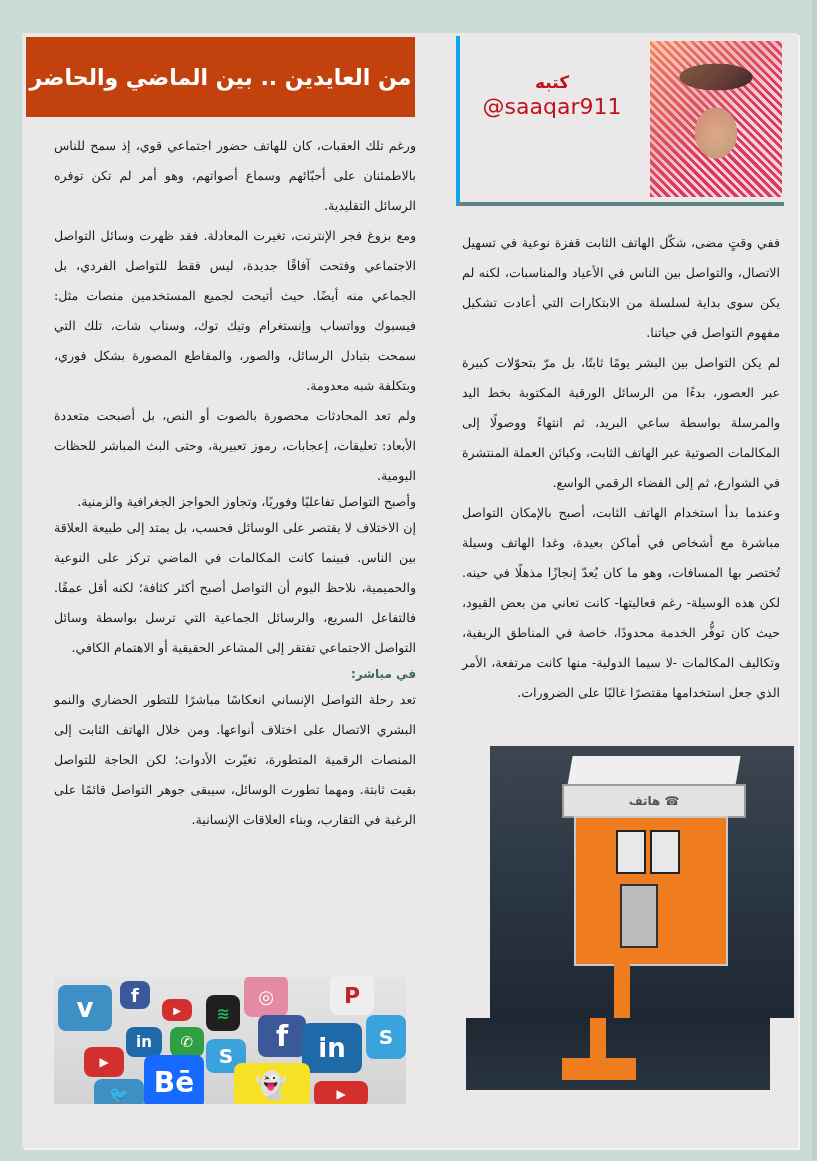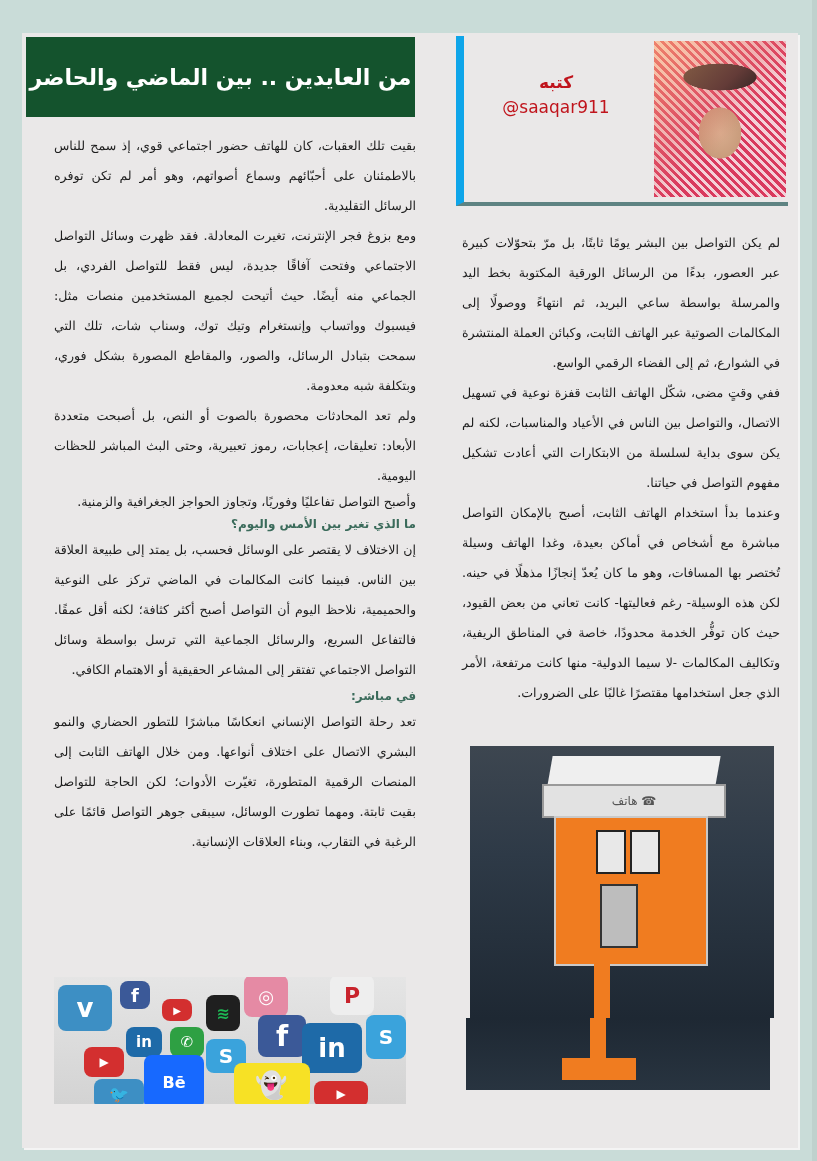--- a/index.html
+++ b/index.html
@@ -10,31 +10,31 @@
     position: relative;
   }
   .page {
     position: absolute; left: 22px; top: 33px; width: 776px; height: 1115px;
     background: #eae8e8;
     box-shadow: 2px 2px 0 #f4f4f4;
   }
   
   .title-banner {
     position: absolute; left: 26px; top: 37px; width: 389px; height: 80px;
-    background: #14532d;
+    background: #c2410c;
     display: flex; align-items: center; justify-content: center;
   }
   .title-banner h1 {
     margin: 0; color: #ffffff; font-size: 22px; font-weight: bold;
     font-family: "DejaVu Sans", sans-serif; direction: rtl;
   }
   
   .author-box {
     position: absolute; left: 456px; top: 36px; width: 324px; height: 166px;
-    border-left: 8px solid #0ea5e9; border-bottom: 4px solid #5e8382;
+    border-left: 4px solid #0ea5e9; border-bottom: 4px solid #5e8382;
     background: #eae8e8;
   }
   .author-photo {
     position: absolute; right: 2px; top: 5px; width: 132px; height: 156px;
     background:
       radial-gradient(ellipse 30px 36px at 66px 92px, #d9ad8e 0%, #c99c7c 70%, transparent 72%),
       radial-gradient(ellipse 60px 22px at 66px 36px, #1e1b1b 0%, #1e1b1b 60%, transparent 62%),
       repeating-linear-gradient(45deg, #d93a5e 0 3px, #f4d0d8 3px 6px);
     overflow: hidden;
   }
@@ -44,40 +44,41 @@
   }
   .author-info {
     position: absolute; left: 0; right: 140px; top: 34px;
     text-align: center; direction: rtl;
   }
   .author-info .label, .author-info .name {
     color: #c0141c; font-weight: bold; font-family: "DejaVu Sans", sans-serif;
     font-size: 17px; line-height: 24px; display: block;
   }
   .author-info .handle {
-    color: #c0141c; font-size: 17px; line-height: 26px; display: block;
+    color: #c0141c; font-size: 22px; line-height: 26px; display: block;
     font-family: "DejaVu Sans", sans-serif; direction: ltr;
   }
   
   .col {
     position: absolute; direction: rtl; text-align: justify;
     color: #1d1d1d; font-size: 12.6px; line-height: 30px;
   }
   .col p { margin: 0; text-align-last: right; }
   .col .sub-heading {
     color: #3b6b5b; font-weight: bold; font-family: "DejaVu Sans", sans-serif;
     font-size: 12px; line-height: 22px; margin: 0;
   }
   .col-left { left: 54px; top: 131px; width: 362px; }
   .col-right { left: 462px; top: 228px; width: 318px; }
   
   .phone-img {
-    position: absolute; left: 470px; top: 746px; width: 304px; height: 272px;
+    position: absolute; left: 490px; top: 746px; width: 304px; height: 272px;
     background: linear-gradient(180deg, #3d4650 0%, #2e3a47 40%, #1e2833 100%);
     overflow: hidden;
+    font-weight: bold;
   }
   .phone-img-lower {
     position: absolute; left: 466px; top: 1018px; width: 304px; height: 72px;
     background: linear-gradient(180deg, #1e2833 0%, #283440 100%);
   }
   .booth-roof {
     position: absolute; left: 80px; top: 10px; width: 168px; height: 30px;
     background: #efefef; transform: skewX(-10deg);
   }
   .booth-sign {
@@ -122,22 +123,22 @@
   <div class="author-info">
     <span class="label">كتبه</span>
     <span class="handle">@saaqar911</span>
   </div>
   <div class="author-photo">
     <div class="bg"></div>
   </div>
 </div>
 
 <div class="col col-right">
+  <p>ففي وقتٍ مضى، شكّل الهاتف الثابت قفزة نوعية في تسهيل الاتصال، والتواصل بين الناس في الأعياد والمناسبات، لكنه لم يكن سوى بداية لسلسلة من الابتكارات التي أعادت تشكيل مفهوم التواصل في حياتنا.</p>
   <p>لم يكن التواصل بين البشر يومًا ثابتًا، بل مرّ بتحوّلات كبيرة عبر العصور، بدءًا من الرسائل الورقية المكتوبة بخط اليد والمرسلة بواسطة ساعي البريد، ثم انتهاءً ووصولًا إلى المكالمات الصوتية عبر الهاتف الثابت، وكبائن العملة المنتشرة في الشوارع، ثم إلى الفضاء الرقمي الواسع.</p>
-  <p>ففي وقتٍ مضى، شكّل الهاتف الثابت قفزة نوعية في تسهيل الاتصال، والتواصل بين الناس في الأعياد والمناسبات، لكنه لم يكن سوى بداية لسلسلة من الابتكارات التي أعادت تشكيل مفهوم التواصل في حياتنا.</p>
   <p>وعندما بدأ استخدام الهاتف الثابت، أصبح بالإمكان التواصل مباشرة مع أشخاص في أماكن بعيدة، وغدا الهاتف وسيلة تُختصر بها المسافات، وهو ما كان يُعدّ إنجازًا مذهلًا في حينه. لكن هذه الوسيلة- رغم فعاليتها- كانت تعاني من بعض القيود، حيث كان توفُّر الخدمة محدودًا، خاصة في المناطق الريفية، وتكاليف المكالمات -لا سيما الدولية- منها كانت مرتفعة، الأمر الذي جعل استخدامها مقتصرًا غالبًا على الضرورات.</p>
 </div>
 
 <div class="phone-img">
   <div class="booth-roof"></div>
   <div class="booth-sign">
     <span>☎ </span><span>هاتف</span>
   </div>
   <div class="booth-body">
     <div class="booth-card" style="left:40px"></div>
@@ -145,41 +146,40 @@
     <div class="booth-phone"></div>
   </div>
   <div class="booth-pole"></div>
 </div>
 <div class="phone-img-lower">
   <div style="position:absolute;left:124px;top:0;width:16px;height:40px;background:#f07c20"></div>
   <div style="position:absolute;left:96px;top:40px;width:74px;height:22px;background:#f07c20"></div>
 </div>
 
 <div class="col col-left">
-  <p>بقيت تلك العقبات، كان للهاتف حضور اجتماعي قوي، إذ سمح للناس بالاطمئنان على أحبّائهم وسماع أصواتهم، وهو أمر لم تكن توفره الرسائل التقليدية.</p>
+  <p>ورغم تلك العقبات، كان للهاتف حضور اجتماعي قوي، إذ سمح للناس بالاطمئنان على أحبّائهم وسماع أصواتهم، وهو أمر لم تكن توفره الرسائل التقليدية.</p>
   <p>ومع بزوغ فجر الإنترنت، تغيرت المعادلة. فقد ظهرت وسائل التواصل الاجتماعي وفتحت آفاقًا جديدة، ليس فقط للتواصل الفردي، بل الجماعي منه أيضًا. حيث أتيحت لجميع المستخدمين منصات مثل: فيسبوك وواتساب وإنستغرام وتيك توك، وسناب شات، تلك التي سمحت بتبادل الرسائل، والصور، والمقاطع المصورة بشكل فوري، وبتكلفة شبه معدومة.</p>
   <p>ولم تعد المحادثات محصورة بالصوت أو النص، بل أصبحت متعددة الأبعاد: تعليقات، إعجابات، رموز تعبيرية، وحتى البث المباشر للحظات اليومية.</p>
   <p style="line-height:22px">وأصبح التواصل تفاعليًا وفوريًا، وتجاوز الحواجز الجغرافية والزمنية.</p>
-  <h3 class="sub-heading">ما الذي تغير بين الأمس واليوم؟</h3>
   <p>إن الاختلاف لا يقتصر على الوسائل فحسب، بل يمتد إلى طبيعة العلاقة بين الناس. فبينما كانت المكالمات في الماضي تركز على النوعية والحميمية، نلاحظ اليوم أن التواصل أصبح أكثر كثافة؛ لكنه أقل عمقًا. فالتفاعل السريع، والرسائل الجماعية التي ترسل بواسطة وسائل التواصل الاجتماعي تفتقر إلى المشاعر الحقيقية أو الاهتمام الكافي.</p>
   <h3 class="sub-heading">في مباشر:</h3>
   <p>تعد رحلة التواصل الإنساني انعكاسًا مباشرًا للتطور الحضاري والنمو البشري الاتصال على اختلاف أنواعها. ومن خلال الهاتف الثابت إلى المنصات الرقمية المتطورة، تغيّرت الأدوات؛ لكن الحاجة للتواصل بقيت ثابتة. ومهما تطورت الوسائل، سيبقى جوهر التواصل قائمًا على الرغبة في التقارب، وبناء العلاقات الإنسانية.</p>
 </div>
 
 <div class="social-img">
   <div class="soc" style="left:4px;top:8px;width:54px;height:46px;background:#3d8fc4;font-size:26px">v</div>
   <div class="soc" style="left:66px;top:4px;width:30px;height:28px;background:#3b5998;font-size:18px">f</div>
   <div class="soc" style="left:108px;top:22px;width:30px;height:22px;background:#d32f2f;font-size:10px">▶</div>
   <div class="soc" style="left:152px;top:18px;width:34px;height:36px;background:#1f1f1f;color:#1db954;font-size:16px">≋</div>
   <div class="soc" style="left:190px;top:-2px;width:44px;height:42px;background:#e58aa4;font-size:18px">◎</div>
   <div class="soc" style="left:276px;top:-2px;width:44px;height:40px;background:#eee;color:#c8232c;font-size:22px">P</div>
   <div class="soc" style="left:72px;top:50px;width:36px;height:30px;background:#1e6aa8;font-size:15px">in</div>
   <div class="soc" style="left:116px;top:50px;width:34px;height:30px;background:#2ea043;font-size:15px">✆</div>
   <div class="soc" style="left:152px;top:62px;width:40px;height:34px;background:#3aa3dc;font-size:20px">S</div>
   <div class="soc" style="left:204px;top:38px;width:48px;height:42px;background:#3b5998;font-size:28px">f</div>
   <div class="soc" style="left:248px;top:46px;width:60px;height:50px;background:#1e6aa8;font-size:26px">in</div>
   <div class="soc" style="left:312px;top:38px;width:40px;height:44px;background:#3aa3dc;font-size:20px">S</div>
   <div class="soc" style="left:30px;top:70px;width:40px;height:30px;background:#d32f2f;font-size:12px">▶</div>
-  <div class="soc" style="left:90px;top:78px;width:60px;height:54px;background:#1769ff;font-size:16px">Bē</div>
+  <div class="soc" style="left:90px;top:78px;width:60px;height:54px;background:#1769ff;font-size:28px">Bē</div>
   <div class="soc" style="left:180px;top:86px;width:76px;height:44px;background:#f7e125;font-size:26px">👻</div>
   <div class="soc" style="left:260px;top:104px;width:54px;height:26px;background:#d32f2f;font-size:12px">▶</div>
   <div class="soc" style="left:40px;top:102px;width:50px;height:30px;background:#3d8fc4;font-size:16px">🐦</div>
 </div>
 
 </body></html>

